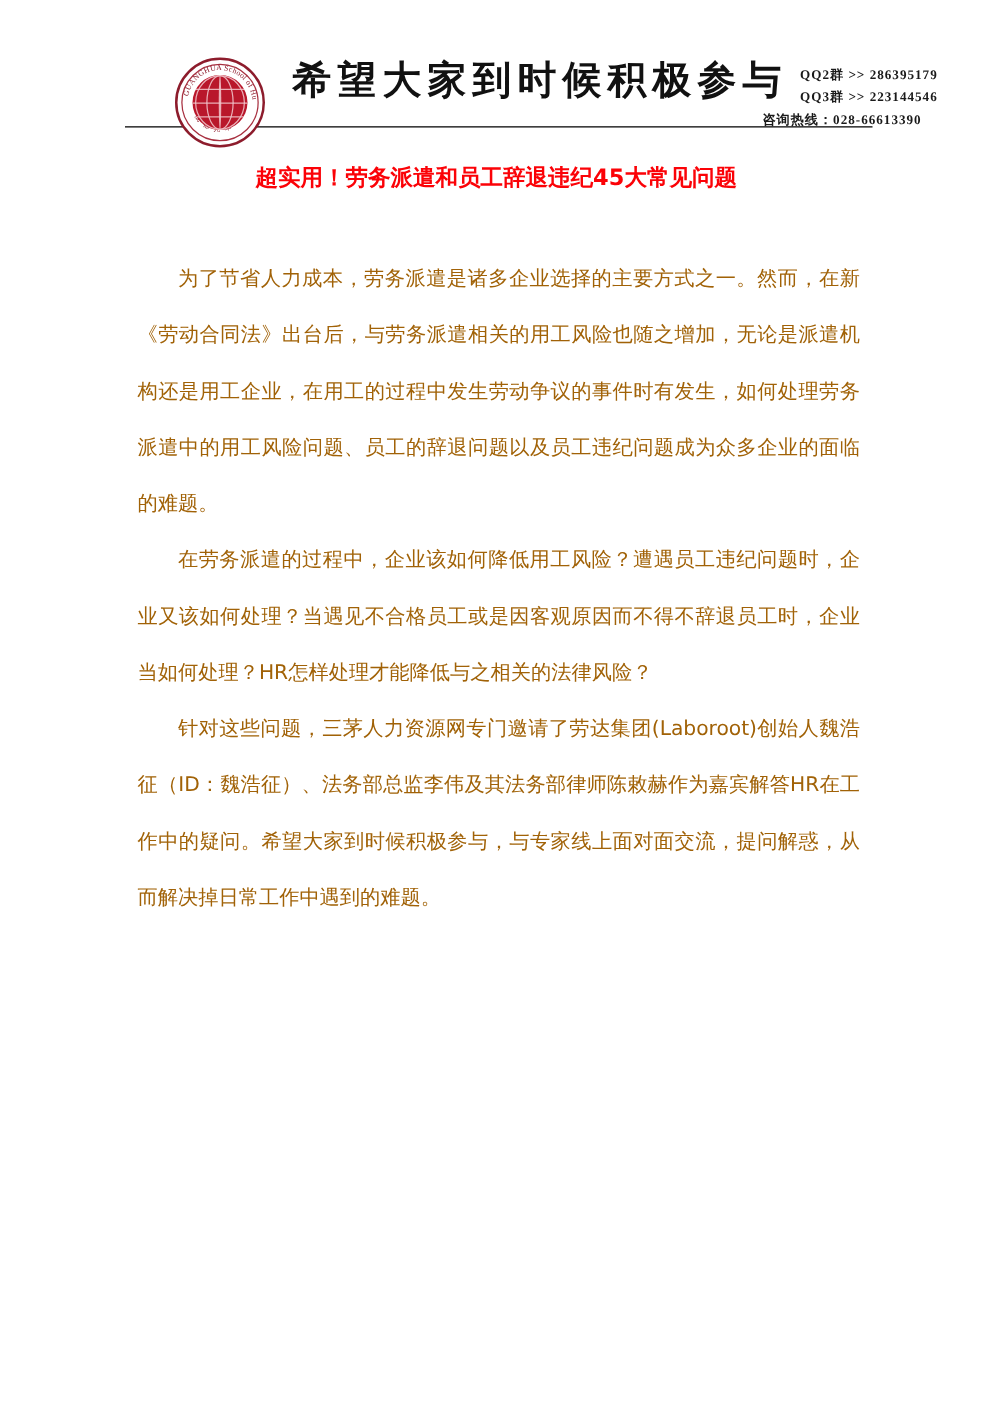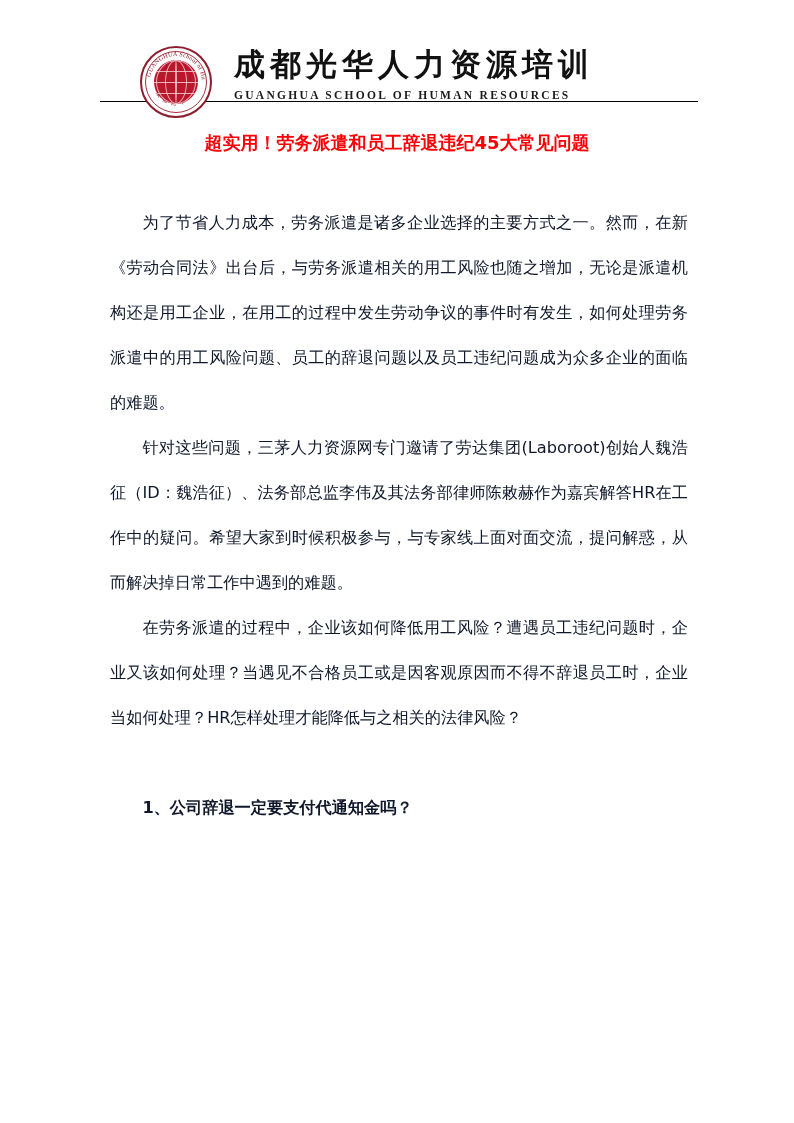--- a/index.html
+++ b/index.html
@@ -167,21 +167,21 @@
   }
 
   p.para {
     margin: 0 0 0 0;
     font-family: "DejaVu Sans", "Liberation Sans", sans-serif;
     font-size: 16.2px;
     line-height: 45px;
     text-align: justify;
     text-justify: inter-ideograph;
     text-indent: 2em;
-    color: #0f172a;
+    color: #a16207;
     font-weight: normal;
   }
 
   p.para.q-heading {
     font-weight: bold;
     text-indent: 2em;
     text-align: left;
   }
 
   .spacer-block { height: 45px; }
@@ -213,38 +213,41 @@
         <span class="mer m1"></span>
         <span class="mer m2"></span>
         <span class="mer m3"></span>
         <span class="par p1"></span>
         <span class="par p2"></span>
         <span class="par p3"></span>
       </div>
     </div>
 
     <div class="brand">
-      <div class="brand-cn">成都光华人力资源培训</div>
-      <div class="brand-en">GUANGHUA SCHOOL OF HUMAN RESOURCES</div>
+      <div class="brand-cn">希望大家到时候积极参与</div>
     </div>
 
+    <div class="contact">
+      <div class="contact-line">QQ2群 &gt;&gt; 286395179</div>
+      <div class="contact-line">QQ3群 &gt;&gt; 223144546</div>
+      <div class="contact-line hotline">咨询热线：028-66613390</div>
+    </div>
   </div>
 
   <div class="rule"></div>
 
   <div class="doc-title">超实用！劳务派遣和员工辞退违纪45大常见问题</div>
 
   <div class="body-area">
 
     <p class="para">为了节省人力成本，劳务派遣是诸多企业选择的主要方式之一。然而，在新《劳动合同法》出台后，与劳务派遣相关的用工风险也随之增加，无论是派遣机构还是用工企业，在用工的过程中发生劳动争议的事件时有发生，如何处理劳务派遣中的用工风险问题、员工的辞退问题以及员工违纪问题成为众多企业的面临的难题。</p>
 
+    <p class="para">在劳务派遣的过程中，企业该如何降低用工风险？遭遇员工违纪问题时，企业又该如何处理？当遇见不合格员工或是因客观原因而不得不辞退员工时，企业当如何处理？HR怎样处理才能降低与之相关的法律风险？</p>
+
     <p class="para">针对这些问题，三茅人力资源网专门邀请了劳达集团(Laboroot)创始人魏浩征（ID：魏浩征）、法务部总监李伟及其法务部律师陈敕赫作为嘉宾解答HR在工作中的疑问。希望大家到时候积极参与，与专家线上面对面交流，提问解惑，从而解决掉日常工作中遇到的难题。</p>
 
-    <p class="para">在劳务派遣的过程中，企业该如何降低用工风险？遭遇员工违纪问题时，企业又该如何处理？当遇见不合格员工或是因客观原因而不得不辞退员工时，企业当如何处理？HR怎样处理才能降低与之相关的法律风险？</p>
-
     <div class="spacer-block"></div>
 
-    <p class="para q-heading">1、公司辞退一定要支付代通知金吗？</p>
 
 
   </div>
 
 </div>
 
 </body></html>

